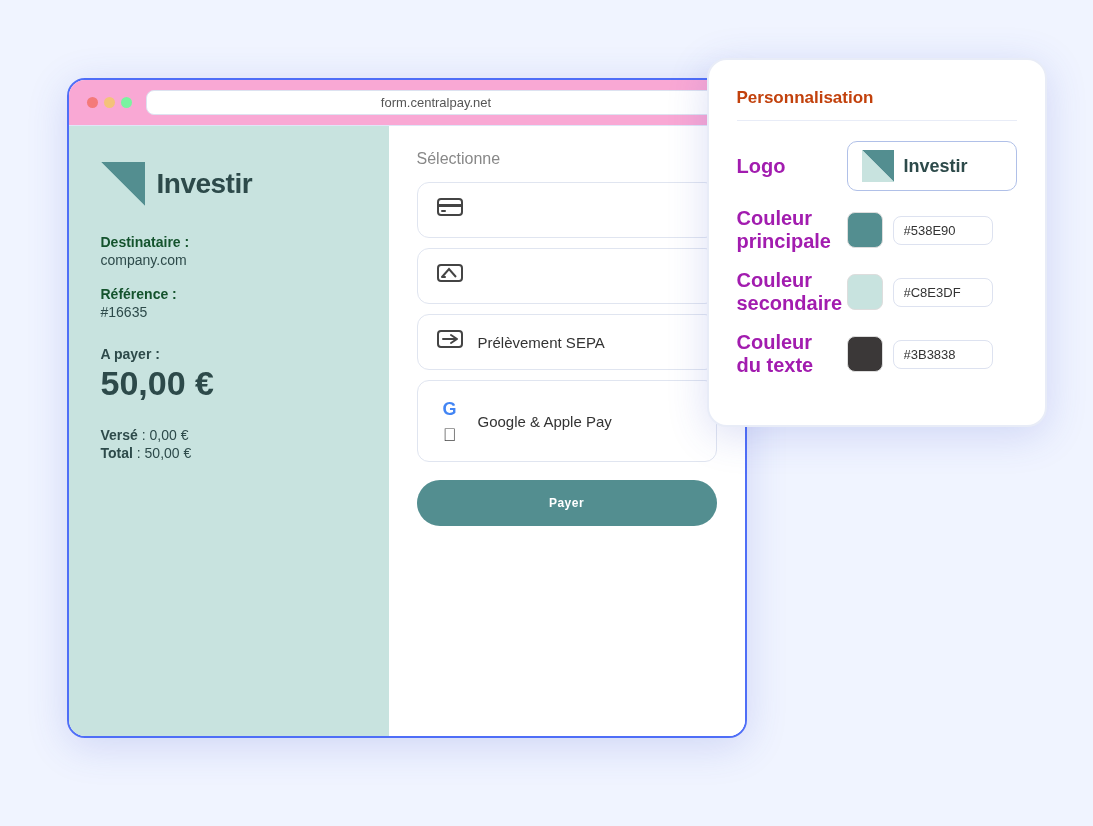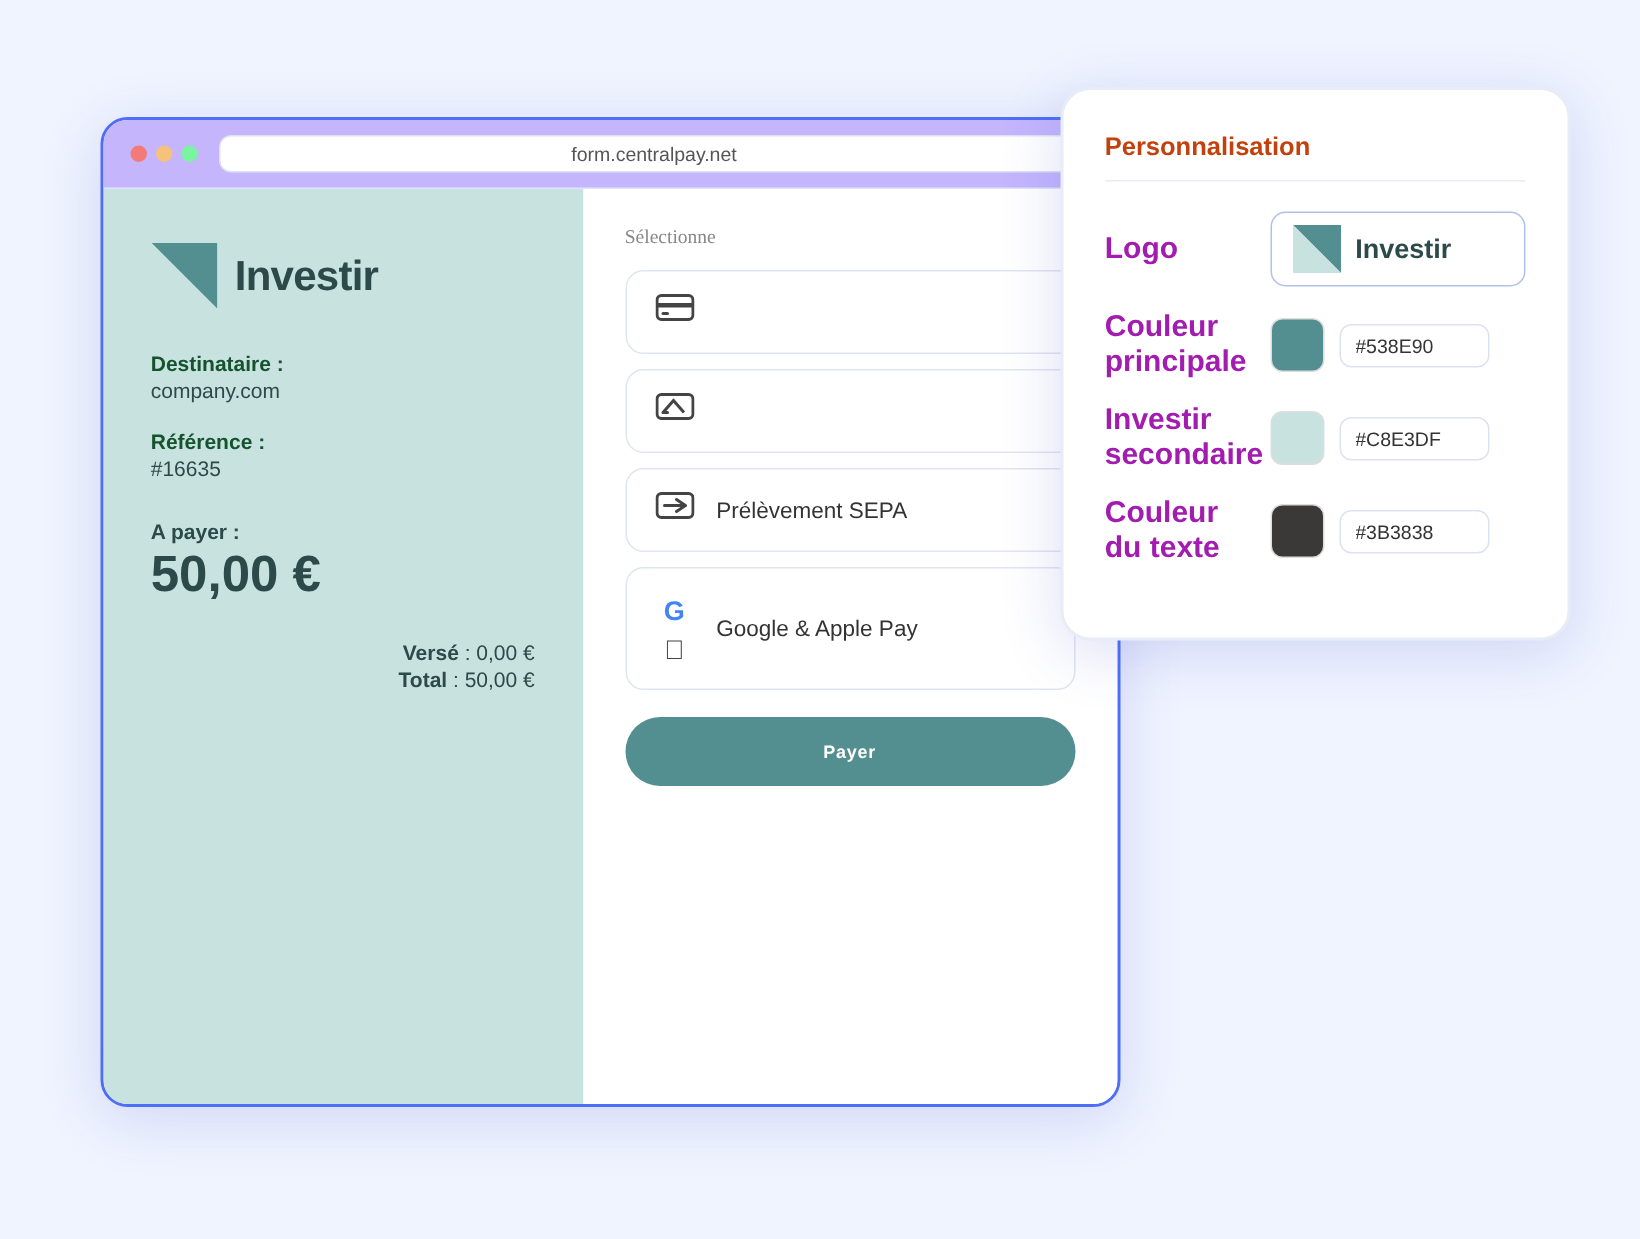--- a/index.html
+++ b/index.html
@@ -28,21 +28,21 @@
       background: #fff;
       border-radius: 18px;
       box-shadow: 0 8px 40px rgba(60,80,200,0.18);
       border: 2.5px solid #4f6ef7;
       overflow: hidden;
       display: flex;
       flex-direction: column;
     }
 
     .browser-topbar {
-      background: #c4b5fd;
+      background: #f9a8d4;
       border-bottom: 1.5px solid #e0e5f7;
       padding: 10px 18px;
       display: flex;
       align-items: center;
       gap: 14px;
       min-height: 44px;
     }
 
     .browser-dots {
       display: flex;
@@ -142,21 +142,20 @@
       font-weight: 800;
       color: #2d4a4a;
       margin-top: 2px;
     }
 
     .invoice-summary {
       margin-top: 6px;
       display: flex;
       flex-direction: column;
       gap: 2px;
-      align-items: flex-end;
     }
 
     .invoice-summary-line {
       font-size: 14px;
       color: #2d4a4a;
     }
 
     .invoice-summary-line strong {
       font-weight: 700;
     }
@@ -166,24 +165,23 @@
       flex: 1;
       background: #fff;
       padding: 24px 28px;
       display: flex;
       flex-direction: column;
       gap: 10px;
       overflow: hidden;
     }
 
     .payment-section-label {
-      font-size: 13px;
+      font-size: 16px;
       color: #888;
       margin-bottom: 4px;
-      font-family: Liberation Serif, serif;
     }
 
     .payment-method-btn {
       display: flex;
       align-items: center;
       gap: 14px;
       border: 1.5px solid #e0e5f0;
       border-radius: 12px;
       padding: 14px 18px;
       background: #fff;
@@ -437,21 +435,21 @@
 
     <div class="panel-row">
       <div class="panel-row-label">Couleur principale</div>
       <div class="color-swatch-row">
         <div class="color-swatch" style="background:#538E90;"></div>
         <input class="color-input" type="text" value="#538E90" style="">
       </div>
     </div>
 
     <div class="panel-row">
-      <div class="panel-row-label">Investir secondaire</div>
+      <div class="panel-row-label">Couleur secondaire</div>
       <div class="color-swatch-row">
         <div class="color-swatch" style="background:#C8E3DF;"></div>
         <input class="color-input" type="text" value="#C8E3DF" style="">
       </div>
     </div>
 
     <div class="panel-row">
       <div class="panel-row-label">Couleur du texte</div>
       <div class="color-swatch-row">
         <div class="color-swatch" style="background:#3B3838;"></div>

